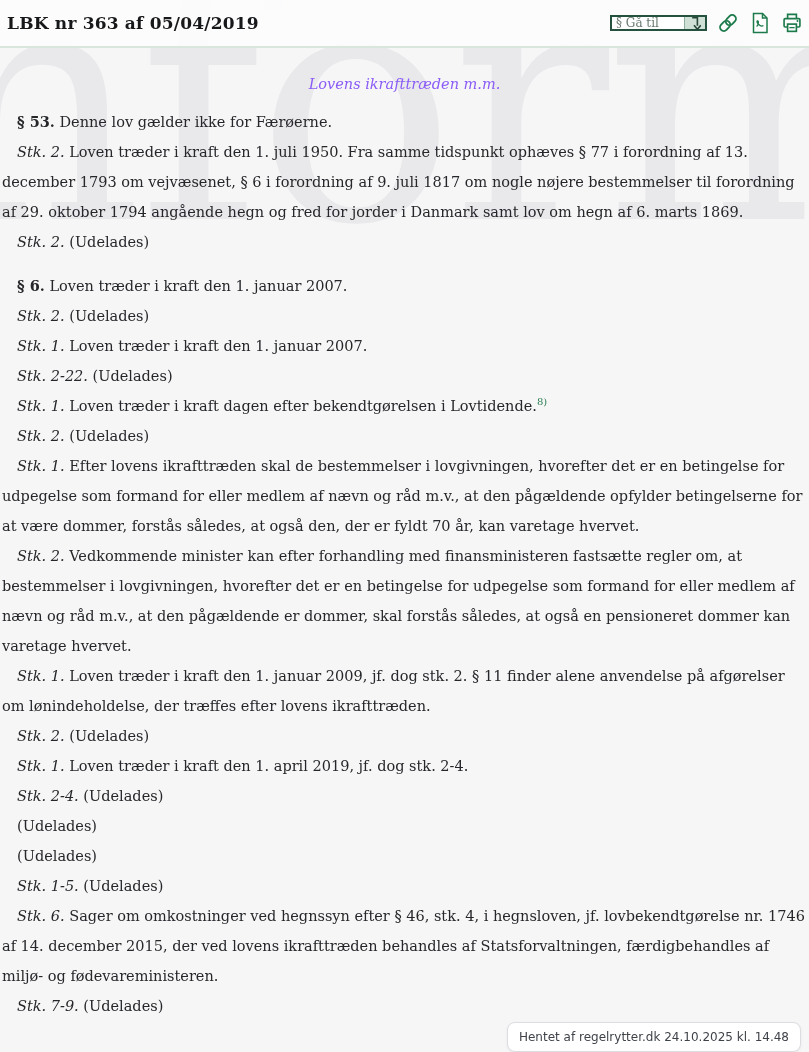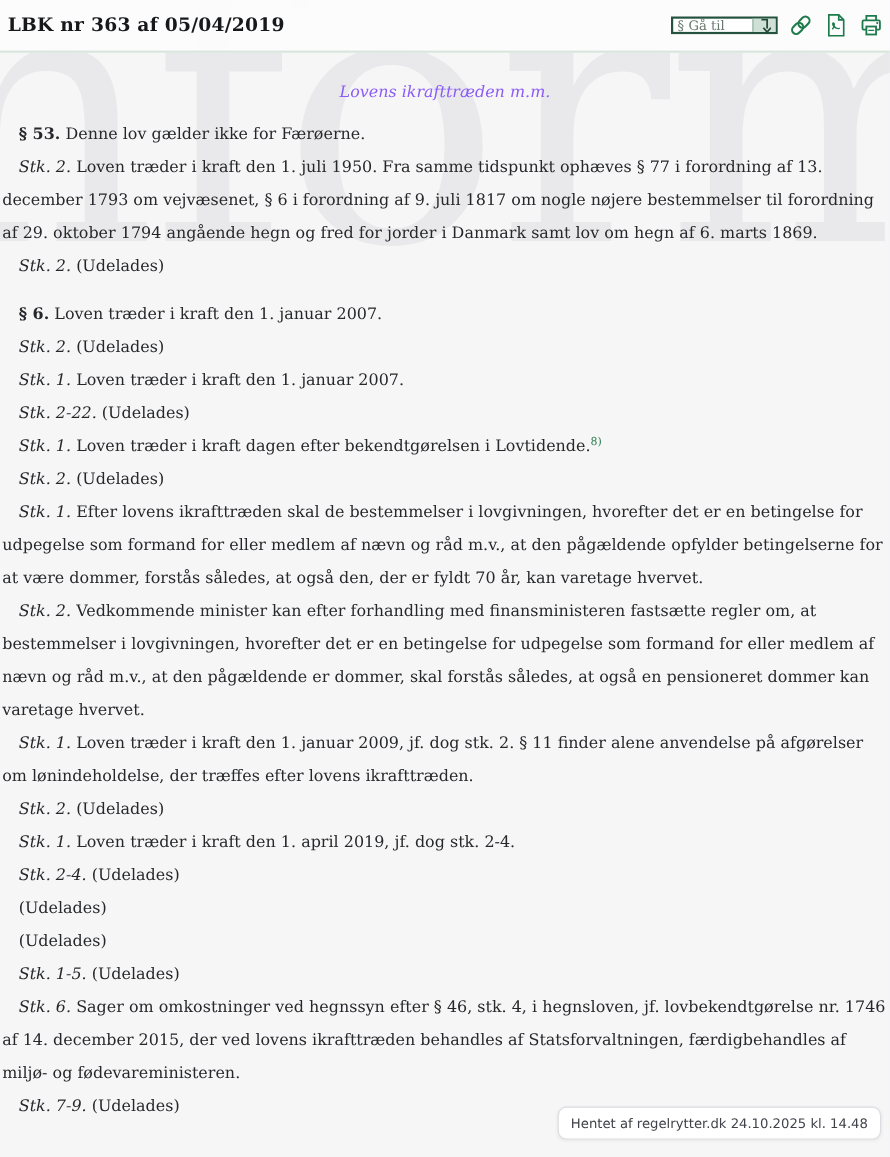--- a/index.html
+++ b/index.html
@@ -126,21 +126,21 @@
   sup.ref {
     color: #2a7c50;
     font-size: 10px;
     line-height: 0;
     cursor: pointer;
   }
   
   .badge {
     position: absolute;
     right: 8px;
-    bottom: 16px;
+    bottom: 0;
     z-index: 3;
     background: #ffffff;
     border: 1px solid #dcdde1;
     border-radius: 8px;
     padding: 7px 11px;
     font-family: "DejaVu Sans", sans-serif;
     font-size: 12px;
     color: #3f4349;
     box-shadow: 0 1px 3px rgba(0,0,0,0.06);
   }

